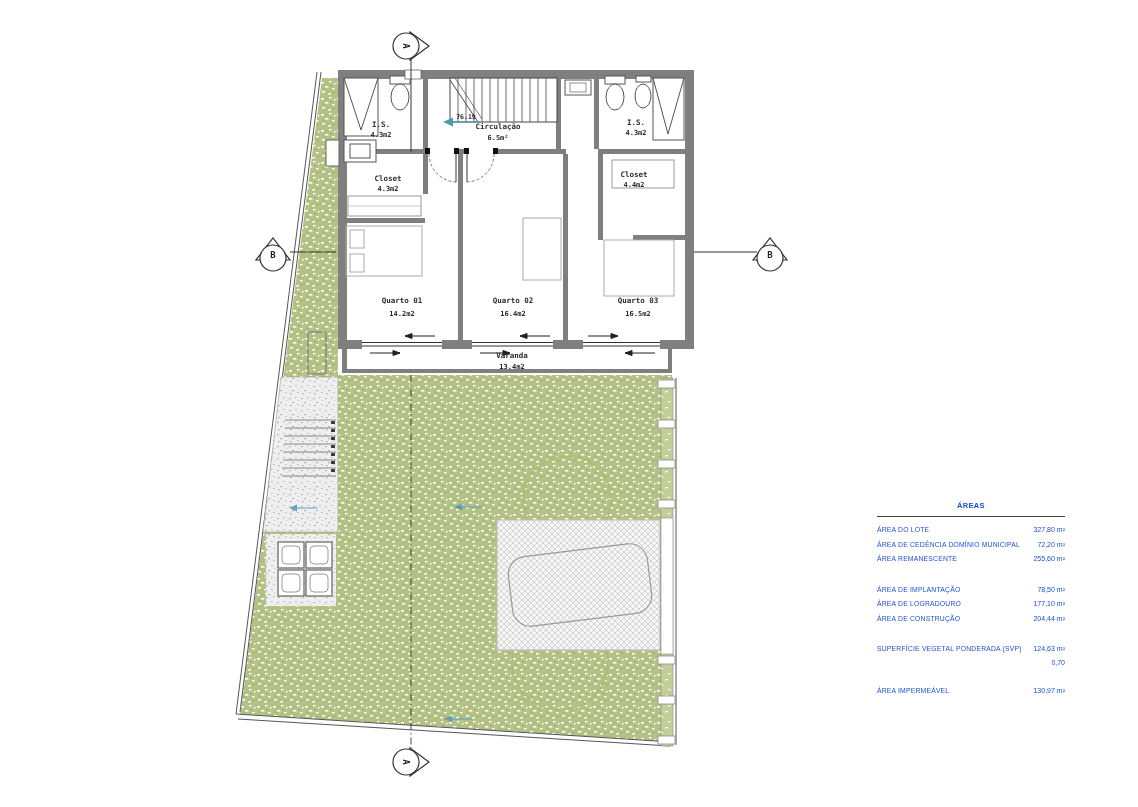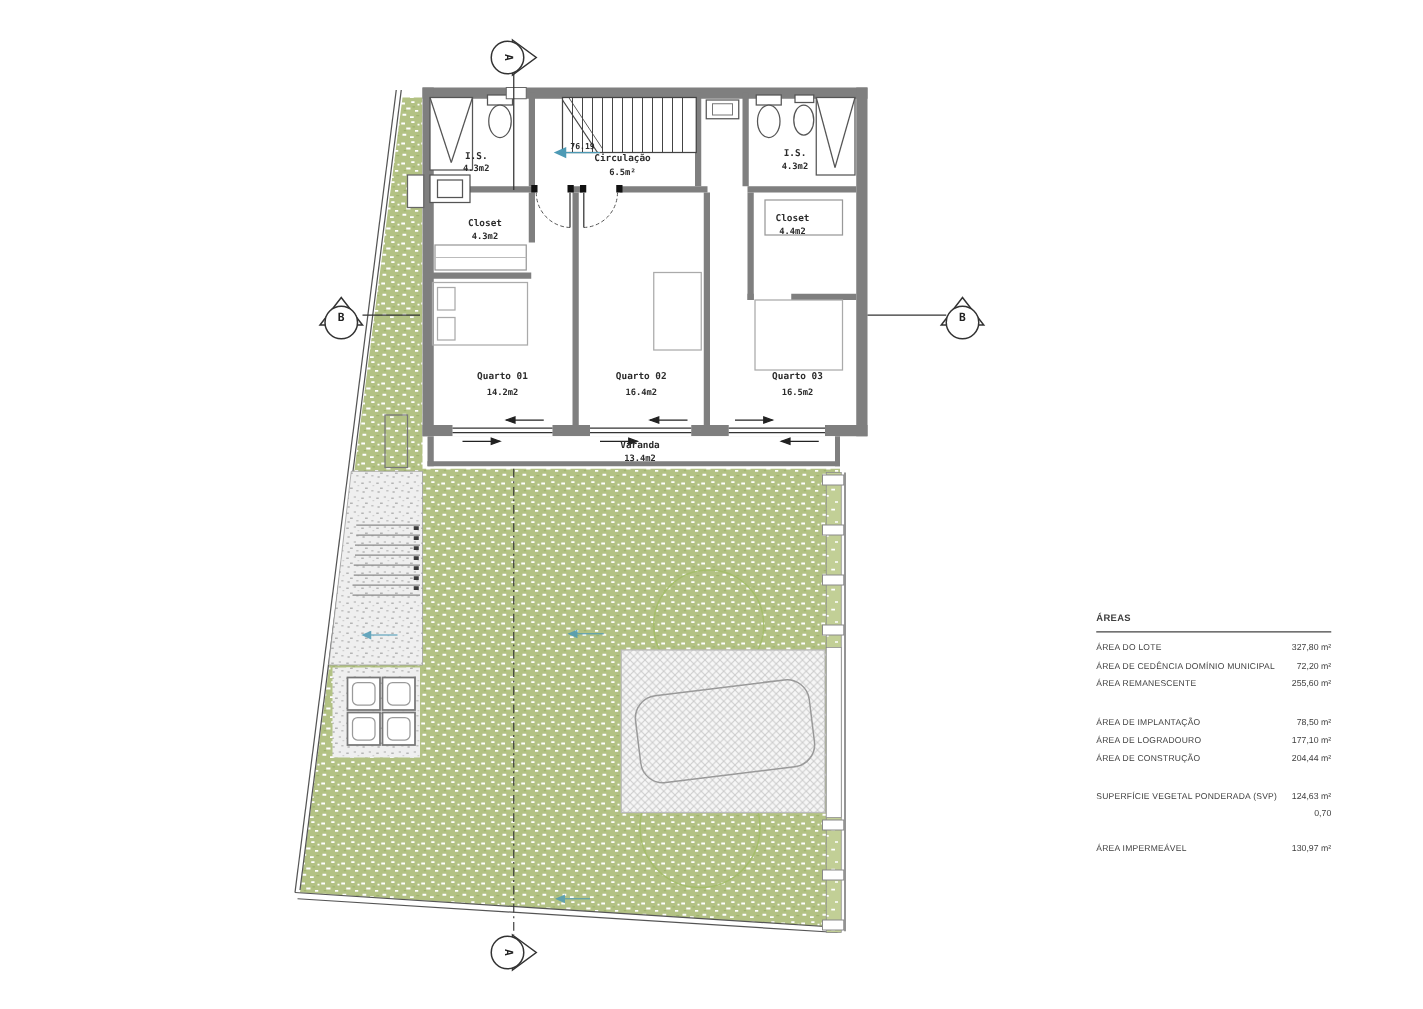--- a/index.html
+++ b/index.html
@@ -4,21 +4,21 @@
 <style>
   html,body{margin:0;padding:0;background:#ffffff;}
   .canvas{position:relative;width:1138px;height:807px;background:#fff;overflow:hidden;
           font-family:"Liberation Sans",sans-serif;}
   svg text{font-family:"DejaVu Sans Mono",monospace;fill:#2b2b2b;}
   .room-name{font-size:7.5px;font-weight:bold;}
   .room-area{font-size:7px;font-weight:bold;}
   .marker-letter{font-size:9px;font-weight:bold;fill:#222;font-family:"DejaVu Sans Mono",monospace;}
   .level-text{font-size:6.5px;font-weight:bold;}
   
-  .areas-table{position:absolute;left:877px;top:490px;width:188px;color:#404040;}
+  .areas-table{position:absolute;left:877px;top:501px;width:188px;color:#1d4ed8;text-align:center;}
   .areas-title{font-size:7.5px;font-weight:bold;letter-spacing:.3px;margin-bottom:6px;}
   .areas-rule{border:none;border-top:1.2px solid #444;margin:0 0 6px 0;}
   .area-row{display:flex;justify-content:space-between;align-items:baseline;line-height:14.5px;}
   .area-row .lbl{font-size:6.8px;letter-spacing:.2px;}
   .area-row .val{font-size:7px;white-space:nowrap;}
   .group-gap{height:16px;}
   .sub-row{display:flex;justify-content:flex-end;line-height:11px;}
   .sub-row .val{font-size:7px;}
 </style>
 </head>

